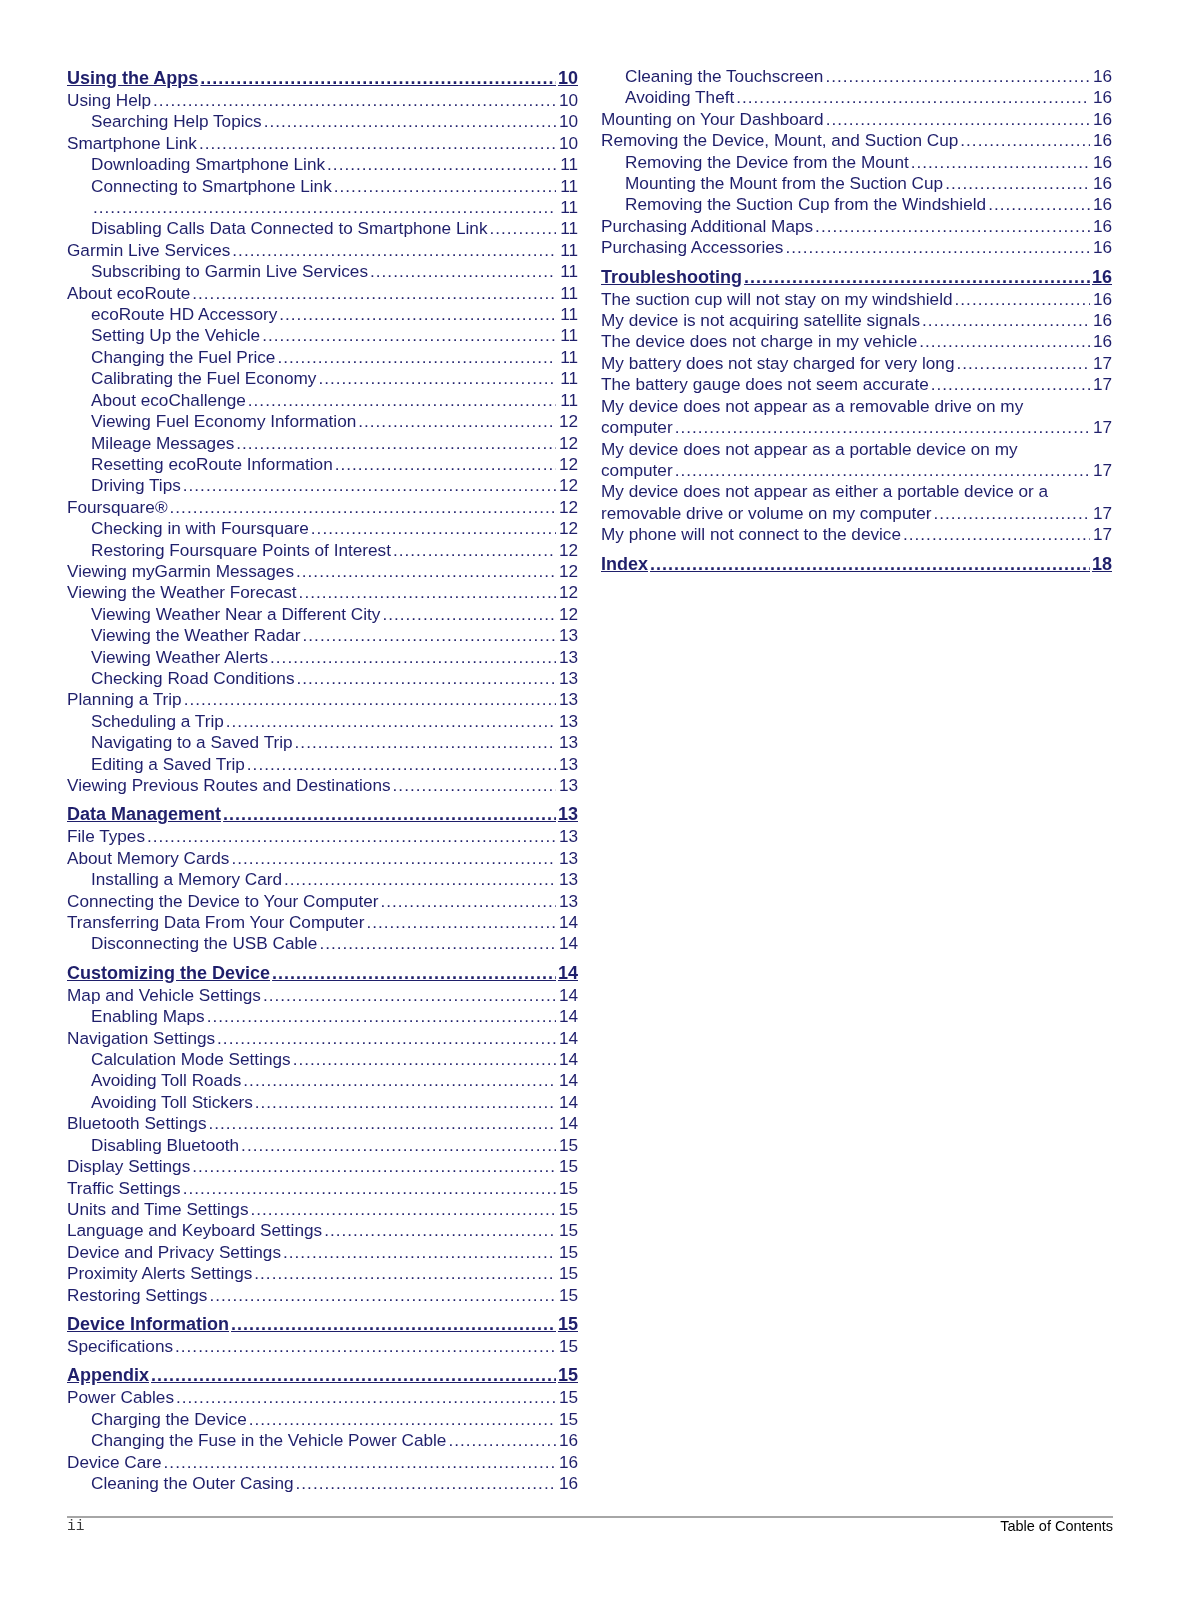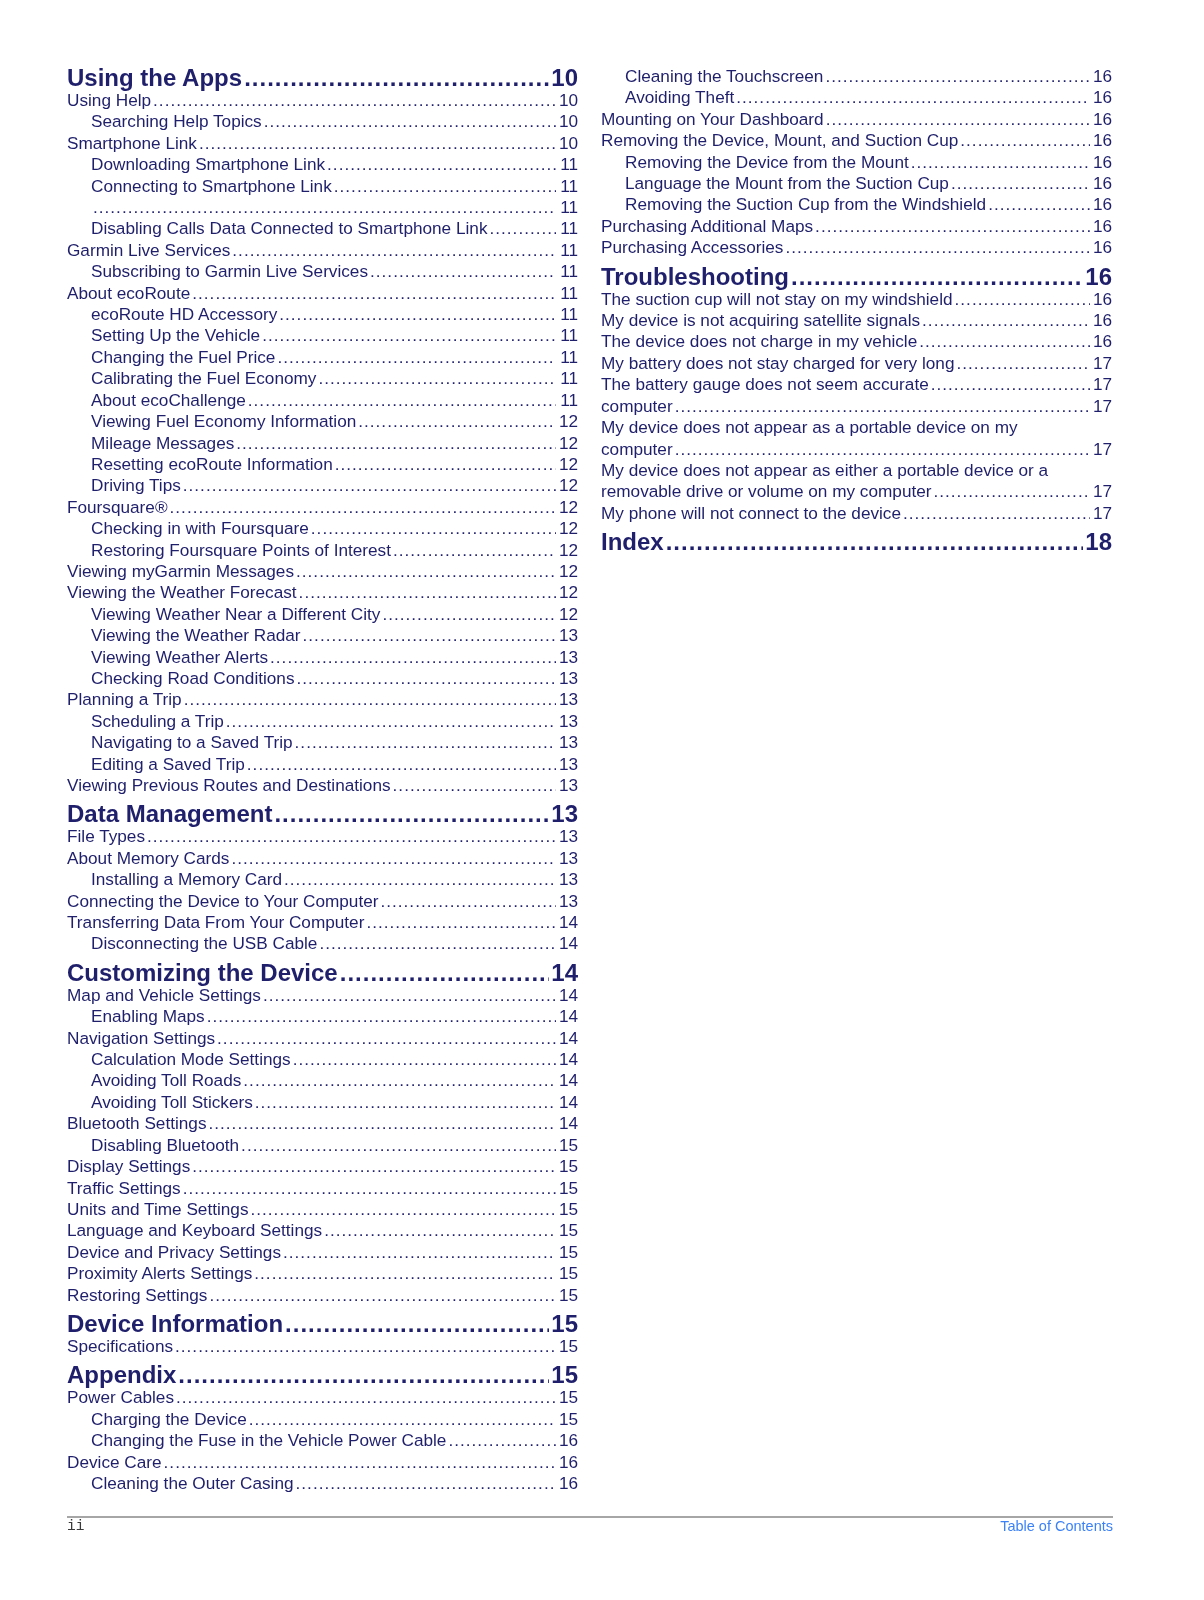--- a/index.html
+++ b/index.html
@@ -3,30 +3,30 @@
 <meta charset="utf-8">
 <style>
   html, body { margin: 0; padding: 0; background: #ffffff; }
   body { width: 1204px; height: 1600px; position: relative; overflow: hidden;
          font-family: "Liberation Sans", sans-serif; color: #1f1f6b; }
   .col { position: absolute; top: 66px; width: 511px; }
   #col-left { left: 67px; }
   #col-right { left: 601px; }
   .entry { display: flex; align-items: baseline; font-size: 17.2px; line-height: 21.4px; white-space: nowrap; }
   .entry.l2 { padding-left: 24px; }
-  .entry.h1 { font-weight: bold; font-size: 24px; line-height: 24px; margin-top: 6px; }
+  .entry.h1 { font-weight: bold; font-size: 18px; line-height: 24px; margin-top: 6px; text-decoration: underline; }
   .entry.h1.first { margin-top: 0; }
   .entry .t { flex: 0 0 auto; }
   .entry .dots { flex: 1 1 auto; overflow: hidden; margin: 0 2px; letter-spacing: 1px; color: #1f1f6b; }
   .entry .dots::before { content: "................................................................................................................................................................"; }
   .entry .p { flex: 0 0 auto; text-align: right; min-width: 20px; }
   .wrapline { font-size: 17.2px; line-height: 21.4px; white-space: nowrap; }
   .footer-rule { position: absolute; left: 67px; top: 1516px; width: 1046px; height: 2px; background: #a6a6a6; }
   .footer-left { position: absolute; left: 67px; top: 1518px; font-size: 14.5px; color: #3a3a3a; font-family: Liberation Mono, monospace; }
-  .footer-right { position: absolute; right: 91px; top: 1518px; font-size: 14.5px; color: #3b82f6; }
+  .footer-right { position: absolute; right: 91px; top: 1518px; font-size: 14.5px; color: #000000; }
 </style>
 </head>
 <body>
 
 <div id="col-left" class="col">
     <div class="entry h1 first">
       <span class="t">Using the Apps</span>
       <span class="dots"></span>
       <span class="p">10</span>
     </div>
@@ -370,21 +370,21 @@
       <span class="t">Removing the Device, Mount, and Suction Cup</span>
       <span class="dots"></span>
       <span class="p">16</span>
     </div>
     <div class="entry l2">
       <span class="t">Removing the Device from the Mount</span>
       <span class="dots"></span>
       <span class="p">16</span>
     </div>
     <div class="entry l2">
-      <span class="t">Language the Mount from the Suction Cup</span>
+      <span class="t">Mounting the Mount from the Suction Cup</span>
       <span class="dots"></span>
       <span class="p">16</span>
     </div>
     <div class="entry l2">
       <span class="t">Removing the Suction Cup from the Windshield</span>
       <span class="dots"></span>
       <span class="p">16</span>
     </div>
     <div class="entry l1">
       <span class="t">Purchasing Additional Maps</span>
@@ -419,20 +419,21 @@
     <div class="entry l1">
       <span class="t">My battery does not stay charged for very long</span>
       <span class="dots"></span>
       <span class="p">17</span>
     </div>
     <div class="entry l1">
       <span class="t">The battery gauge does not seem accurate</span>
       <span class="dots"></span>
       <span class="p">17</span>
     </div>
+    <div class="wrapline">My device does not appear as a removable drive on my</div>
     <div class="entry l1">
       <span class="t">computer</span>
       <span class="dots"></span>
       <span class="p">17</span>
     </div>
     <div class="wrapline">My device does not appear as a portable device on my</div>
     <div class="entry l1">
       <span class="t">computer</span>
       <span class="dots"></span>
       <span class="p">17</span>

